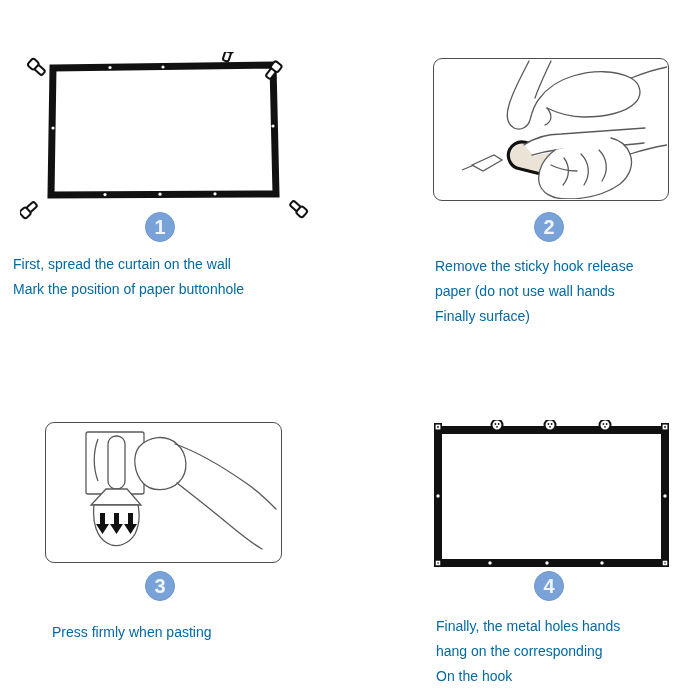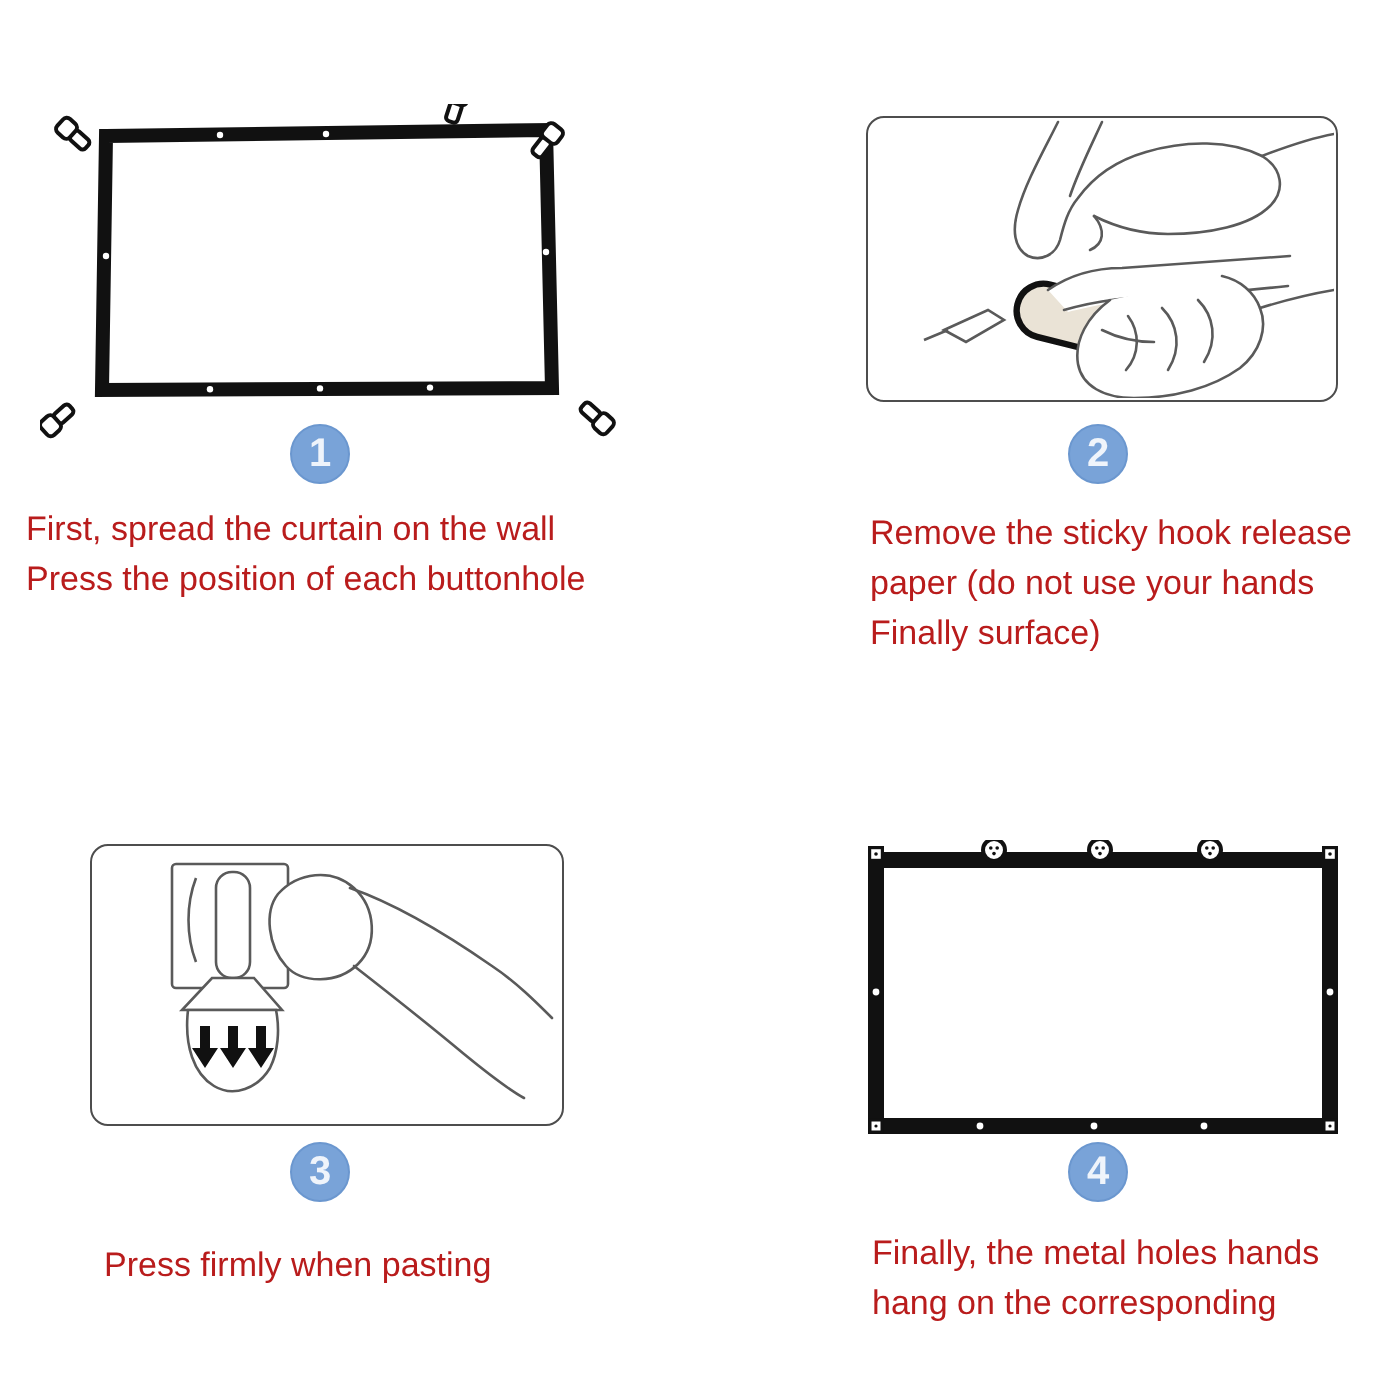--- a/index.html
+++ b/index.html
@@ -11,21 +11,21 @@
   .panel{
     position:absolute;background:#fff;border:1.6px solid #4d4d4d;border-radius:9px;
     box-sizing:border-box;overflow:hidden;
   }
   .badge{
     position:absolute;width:30px;height:30px;border-radius:50%;
     background:#79a3d8;border:1px solid #6b97cf;box-sizing:border-box;
     display:flex;align-items:center;justify-content:center;
     color:#eff4fb;font-size:20px;font-weight:bold;line-height:1;
   }
-  .caption{position:absolute;font-size:17px;line-height:25px;color:#b91c1c;white-space:nowrap;}
+  .caption{position:absolute;font-size:14px;line-height:25px;color:#0369a1;white-space:nowrap;}
   svg{display:block;}
 </style>
 </head>
 <body>
 
 <div class="sheet">
 
   <svg class="abs" style="left:20px;top:52px" width="300" height="168" viewBox="0 0 300 168">
     <defs>
       <g id="clip">
@@ -54,21 +54,21 @@
       <use href="#clip" transform="translate(273,152) rotate(132)"></use>
     </g>
   </svg>
 
   <div class="badge" style="left:145px;top:212px">
     <span>1</span>
   </div>
 
   <div class="caption" style="left:13px;top:252px">
     <div>First, spread the curtain on the wall</div>
-    <div>Press the position of each buttonhole</div>
+    <div>Mark the position of paper buttonhole</div>
   </div>
 
   <div class="panel" style="left:433px;top:58px;width:236px;height:143px">
     <svg width="233" height="140" viewBox="0 0 233 140">
 
       <g transform="translate(78,80) rotate(14)">
         <rect x="0" y="0" width="54" height="27" rx="13.5" fill="#eae3d6" stroke="#111" stroke-width="3.2"></rect>
       </g>
 
       <g stroke="#5a5a5a" stroke-width="1.3" fill="#fff">
@@ -96,21 +96,21 @@
       </g>
     </svg>
   </div>
 
   <div class="badge" style="left:534px;top:212px">
     <span>2</span>
   </div>
 
   <div class="caption" style="left:435px;top:254px">
     <div>Remove the sticky hook release</div>
-    <div>paper (do not use your hands</div>
+    <div>paper (do not use wall hands</div>
     <div>Finally surface)</div>
   </div>
 
   <div class="panel" style="left:45px;top:422px;width:237px;height:141px">
     <svg width="234" height="138" viewBox="0 0 234 138">
 
       <g stroke="#5a5a5a" stroke-width="1.3" fill="#fff">
         <rect x="40" y="9" width="58" height="62" rx="2"></rect>
         <path d="M52,16 C47,29 47,45 52,58" fill="none"></path>
         <rect x="62" y="13" width="17" height="53" rx="8"></rect>
@@ -193,15 +193,16 @@
     </g>
   </svg>
 
   <div class="badge" style="left:534px;top:571px">
     <span>4</span>
   </div>
 
   <div class="caption" style="left:436px;top:614px">
     <div>Finally, the metal holes hands</div>
     <div>hang on the corresponding</div>
+    <div>On the hook</div>
   </div>
 
 </div>
 
 </body></html>

